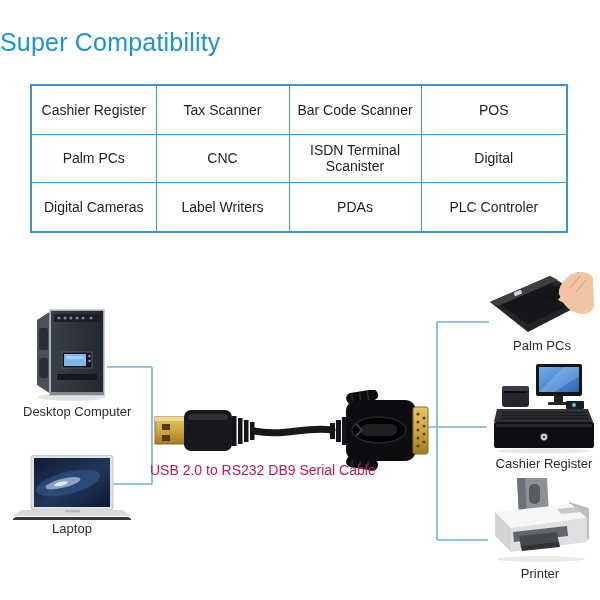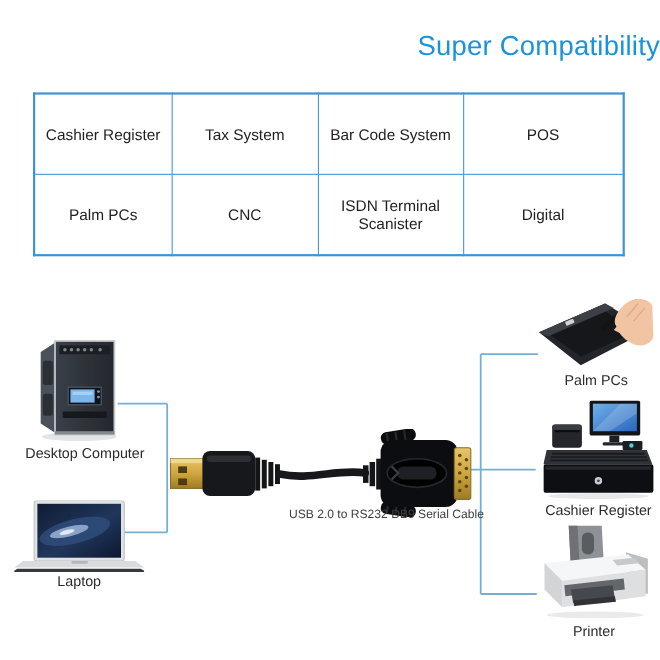--- a/index.html
+++ b/index.html
@@ -2,21 +2,21 @@
 <html><head>
 <meta charset="utf-8">
 <style>
   html,body{margin:0;padding:0;background:#fff;}
   .stage{
     position:relative;width:600px;height:600px;background:#ffffff;
     font-family:"Liberation Sans", sans-serif;overflow:hidden;
   }
   
   .title{
-    position:absolute;left:0;top:28px;width:600px;text-align:right;
+    position:absolute;left:0;top:28px;width:600px;text-align:left;
     font-size:25px;letter-spacing:.2px;color:#1b92dc;font-weight:500;
   }
   
   table.compat{
     position:absolute;left:30px;top:84px;width:536px;height:149px;
     border-collapse:collapse;table-layout:fixed;
   }
   table.compat td{
     border:1.6px solid #4499d8;text-align:center;vertical-align:middle;
     font-size:14px;color:#1f1f1f;padding:2px 6px;line-height:1.15;
@@ -28,50 +28,56 @@
   table.compat col.c4{width:146px}
   table.compat{border:2px solid #3f93d4;}
   
   .lines{position:absolute;left:0;top:0;width:600px;height:600px;}
   .device{position:absolute;}
   .dev-label{
     position:absolute;text-align:center;font-size:13px;color:#2b2b2b;
     white-space:nowrap;
   }
   .cable-label{
-    position:absolute;left:150px;top:462px;width:290px;text-align:right;
-    font-size:11px;color:#404040;
+    position:absolute;left:150px;top:462px;width:290px;text-align:left;
+    font-size:14px;color:#be185d;
   }
 </style>
 </head>
 <body>
 
 <div class="stage">
 
   <div class="title">Super Compatibility</div>
 
   <table class="compat">
     <colgroup>
         <col class="c1">
         <col class="c2">
         <col class="c3">
         <col class="c4">
       </colgroup>
     <tbody>
       <tr>
         <td>Cashier Register</td>
-        <td>Tax System</td>
-        <td>Bar Code System</td>
+        <td>Tax Scanner</td>
+        <td>Bar Code Scanner</td>
         <td>POS</td>
       </tr>
       <tr>
         <td>Palm PCs</td>
         <td>CNC</td>
         <td>ISDN Terminal Scanister</td>
         <td>Digital</td>
+      </tr>
+      <tr>
+        <td>Digital Cameras</td>
+        <td>Label Writers</td>
+        <td>PDAs</td>
+        <td>PLC Controler</td>
       </tr>
     </tbody>
   </table>
 
   <svg class="lines" width="600" height="600" viewBox="0 0 600 600">
     <g stroke="#74afd3" stroke-width="1.6" fill="none">
       <path d="M107,367 H152"></path>
       <path d="M152,367 V484"></path>
       <path d="M112,484 H152"></path>
       <path d="M428,427 H487"></path>

